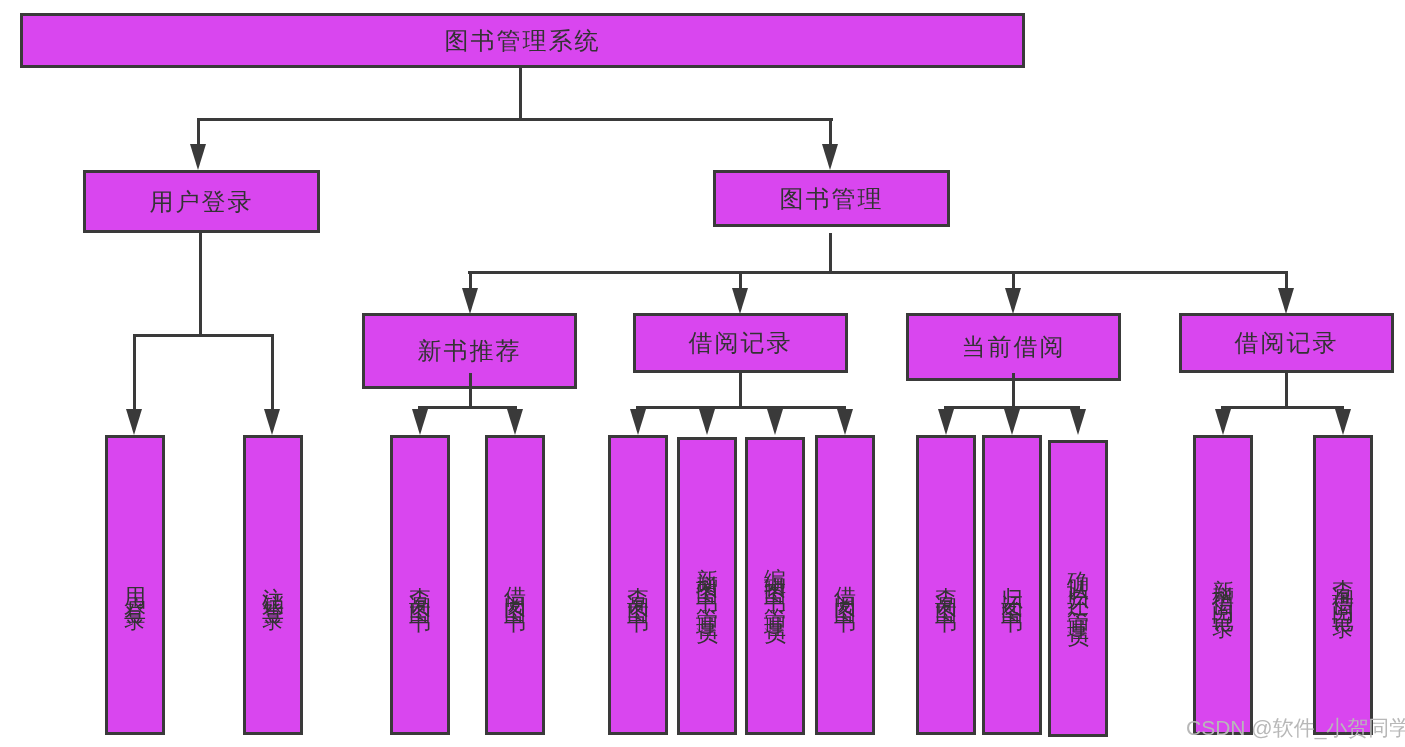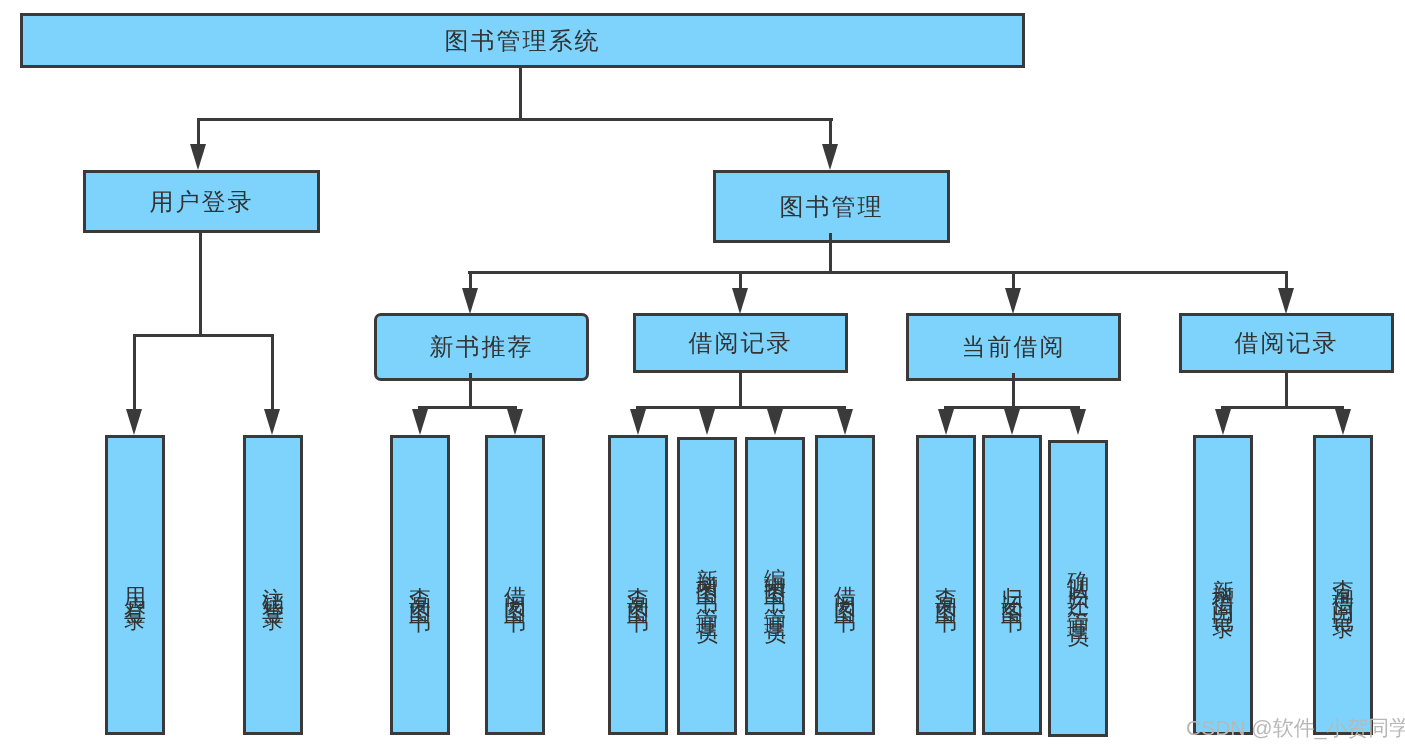--- a/index.html
+++ b/index.html
@@ -11,21 +11,21 @@
   .stage{
     position:relative;
     width:1405px;height:747px;
     background:#ffffff;
     overflow:hidden;
   }
   .box{
     position:absolute;
     box-sizing:border-box;
     border:3px solid var(--line);
-    background:#7dd3fc;
+    background:#d946ef;
     display:flex;
     align-items:center;
     justify-content:center;
     color:var(--text);
   }
   .hlabel{
     font-size:24px;
     letter-spacing:2px;
     white-space:nowrap;
     color:var(--text);
@@ -68,21 +68,21 @@
   <div class="v" style="left:519px;top:68px;height:52px;"></div>
   <div class="h" style="left:197px;top:118px;width:636px;"></div>
   <div class="v" style="left:197px;top:118px;height:30px;"></div>
   <div class="arr" style="left:190px;top:144px;"></div>
   <div class="v" style="left:829px;top:118px;height:30px;"></div>
   <div class="arr" style="left:822px;top:144px;"></div>
 
   <div class="box" style="left:83px;top:170px;width:237px;height:63px;">
     <span class="hlabel">用户登录</span>
   </div>
-  <div class="box" style="left:713px;top:170px;width:237px;height:73px;">
+  <div class="box" style="left:713px;top:170px;width:237px;height:57px;">
     <span class="hlabel">图书管理</span>
   </div>
 
   <div class="v" style="left:199px;top:233px;height:103px;"></div>
   <div class="h" style="left:133px;top:334px;width:141px;"></div>
   <div class="v" style="left:133px;top:334px;height:78px;"></div>
   <div class="arr" style="left:126px;top:409px;"></div>
   <div class="v" style="left:271px;top:334px;height:78px;"></div>
   <div class="arr" style="left:264px;top:409px;"></div>
 
@@ -90,21 +90,21 @@
   <div class="h" style="left:468px;top:271px;width:820px;"></div>
   <div class="v" style="left:469px;top:271px;height:20px;"></div>
   <div class="arr" style="left:462px;top:288px;"></div>
   <div class="v" style="left:739px;top:271px;height:20px;"></div>
   <div class="arr" style="left:732px;top:288px;"></div>
   <div class="v" style="left:1012px;top:271px;height:20px;"></div>
   <div class="arr" style="left:1005px;top:288px;"></div>
   <div class="v" style="left:1285px;top:271px;height:20px;"></div>
   <div class="arr" style="left:1278px;top:288px;"></div>
 
-  <div class="box" style="left:374px;top:313px;width:215px;height:68px;border-radius:7px;">
+  <div class="box" style="left:362px;top:313px;width:215px;height:76px;">
     <span class="hlabel">新书推荐</span>
   </div>
   <div class="box" style="left:633px;top:313px;width:215px;height:60px;">
     <span class="hlabel">借阅记录</span>
   </div>
   <div class="box" style="left:906px;top:313px;width:215px;height:68px;">
     <span class="hlabel">当前借阅</span>
   </div>
   <div class="box" style="left:1179px;top:313px;width:215px;height:60px;">
     <span class="hlabel">借阅记录</span>

